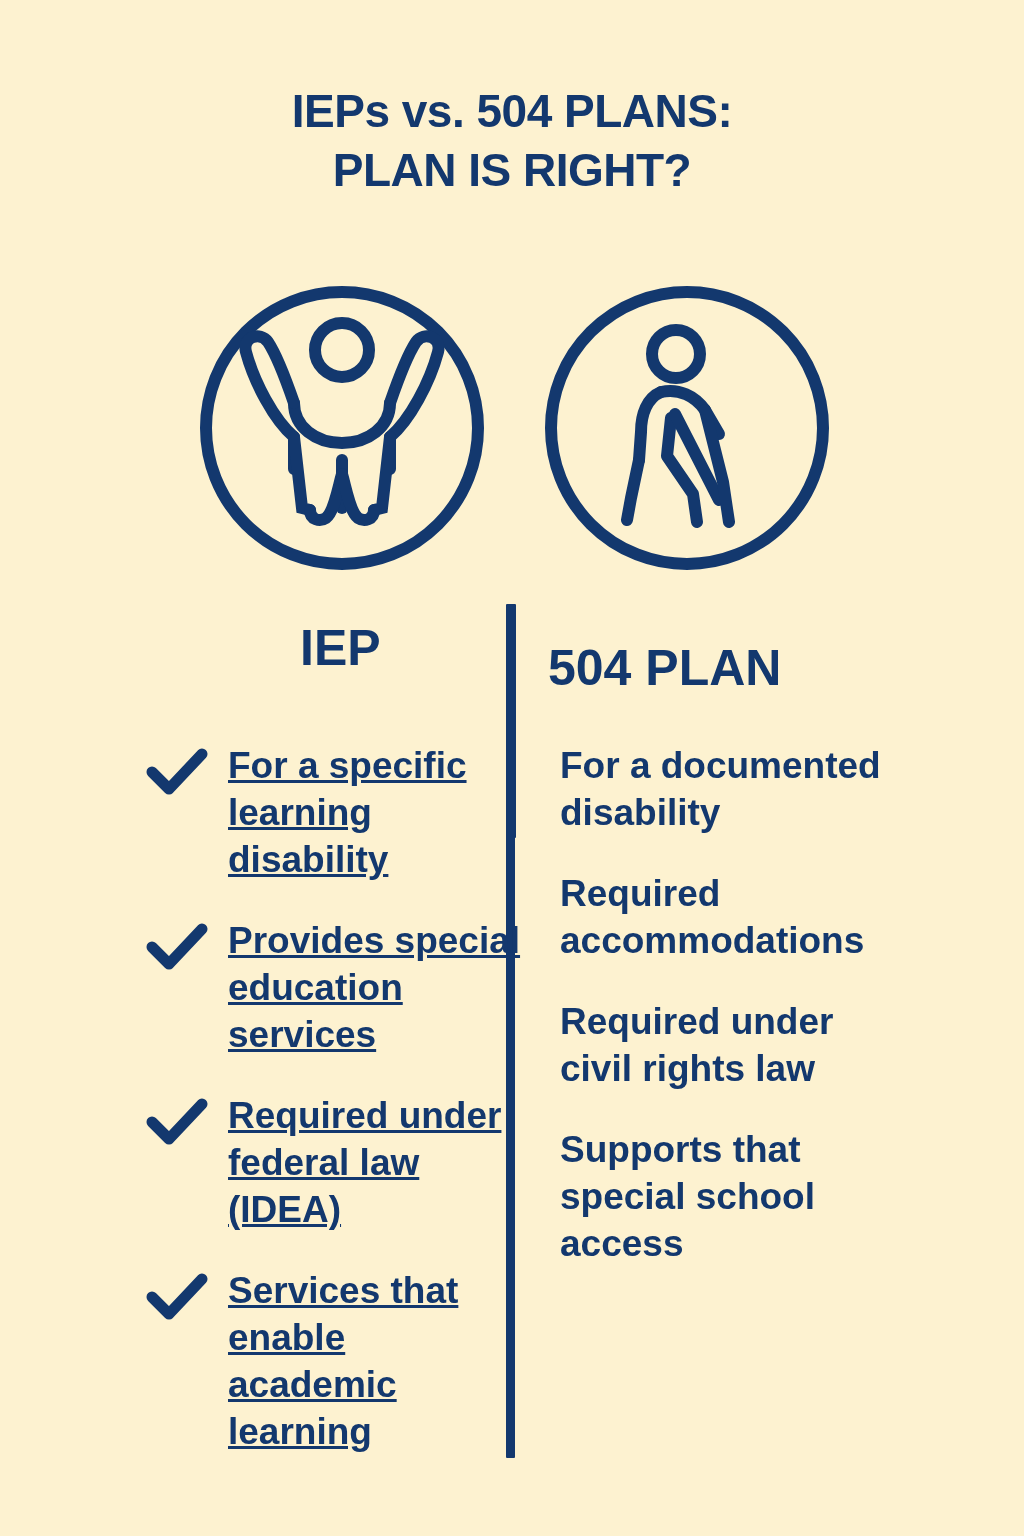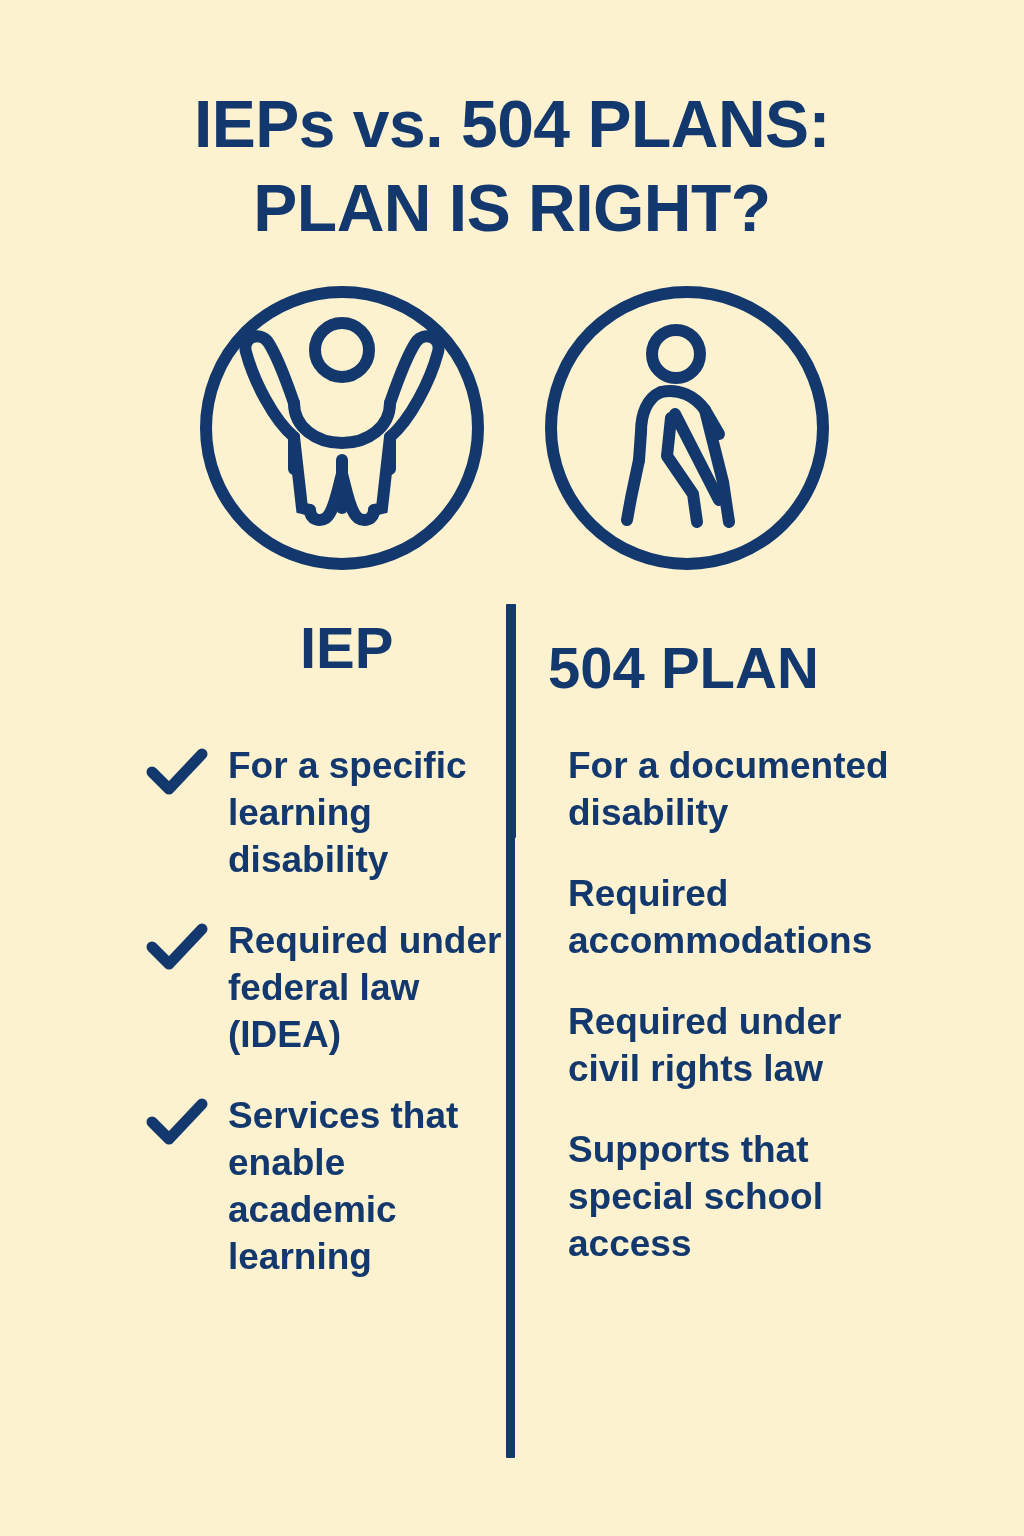--- a/index.html
+++ b/index.html
@@ -26,21 +26,21 @@
 
   
   .title-block {
     position: absolute;
     left: 0;
     top: 82px;
     width: 1024px;
     text-align: center;
     color: #13386E;
     font-weight: bold;
-    font-size: 66px;
+    font-size: 46px;
     line-height: 1.28;
     letter-spacing: -0.5px;
   }
   .title-line {
     display: block;
     white-space: nowrap;
   }
 
   
   .icon-row {
@@ -76,21 +76,21 @@
     left: 0;
     top: 612px;
     width: 1024px;
     height: 80px;
   }
   .col-heading {
     position: absolute;
     top: 0;
     color: #13386E;
     font-weight: bold;
-    font-size: 58px;
+    font-size: 50px;
     line-height: 72px;
     white-space: nowrap;
   }
   .col-heading.left  { left: 300px; }
   .col-heading.right { left: 548px; margin-top: 20px; }
 
   
   .list-divider {
     position: absolute;
     left: 506px;
@@ -110,21 +110,20 @@
     font-size: 37px;
     line-height: 47px;
   }
   .list-col.left {
     left: 146px;
     width: 370px;
   }
   .list-col.right {
     left: 560px;
     width: 400px;
-    margin-left: 8px;
   }
 
   .list-item {
     position: relative;
     margin-bottom: 34px;
   }
   .list-col.left .list-item  { padding-left: 82px; }
   .list-col.right .list-item { padding-left: 0; }
 
   .check-icon {
@@ -137,20 +136,21 @@
   .check-icon svg { display: block; width: 100%; height: 100%; }
 
   .item-text {
     display: block;
     white-space: pre-line;
   }
   
   .list-col.left .item-text {
     width: 370px;
     overflow: hidden;
+    text-decoration: underline;
   }
 </style>
 </head>
 <body>
 
 <div id="poster">
 
   <div class="title-block">
     <span class="title-line">IEPs vs. 504 PLANS:</span>
     <span class="title-line">PLAN IS RIGHT?</span>
@@ -206,20 +206,30 @@
       <span class="check-icon">
         <svg viewBox="0 0 62 48" xmlns="http://www.w3.org/2000/svg">
           <path d="M6 24 L23 41 L56 6" fill="none" stroke="#13386E" stroke-width="11" stroke-linecap="round" stroke-linejoin="round"></path>
         </svg>
       </span>
       <span class="item-text">For a specific
 learning
 disability</span>
     </div>
 
+    <div class="list-item">
+      <span class="check-icon">
+        <svg viewBox="0 0 62 48" xmlns="http://www.w3.org/2000/svg">
+          <path d="M6 24 L23 41 L56 6" fill="none" stroke="#13386E" stroke-width="11" stroke-linecap="round" stroke-linejoin="round"></path>
+        </svg>
+      </span>
+      <span class="item-text">Provides special
+education
+services</span>
+    </div>
 
     <div class="list-item">
       <span class="check-icon">
         <svg viewBox="0 0 62 48" xmlns="http://www.w3.org/2000/svg">
           <path d="M6 24 L23 41 L56 6" fill="none" stroke="#13386E" stroke-width="11" stroke-linecap="round" stroke-linejoin="round"></path>
         </svg>
       </span>
       <span class="item-text">Required under
 federal law
 (IDEA)</span>

